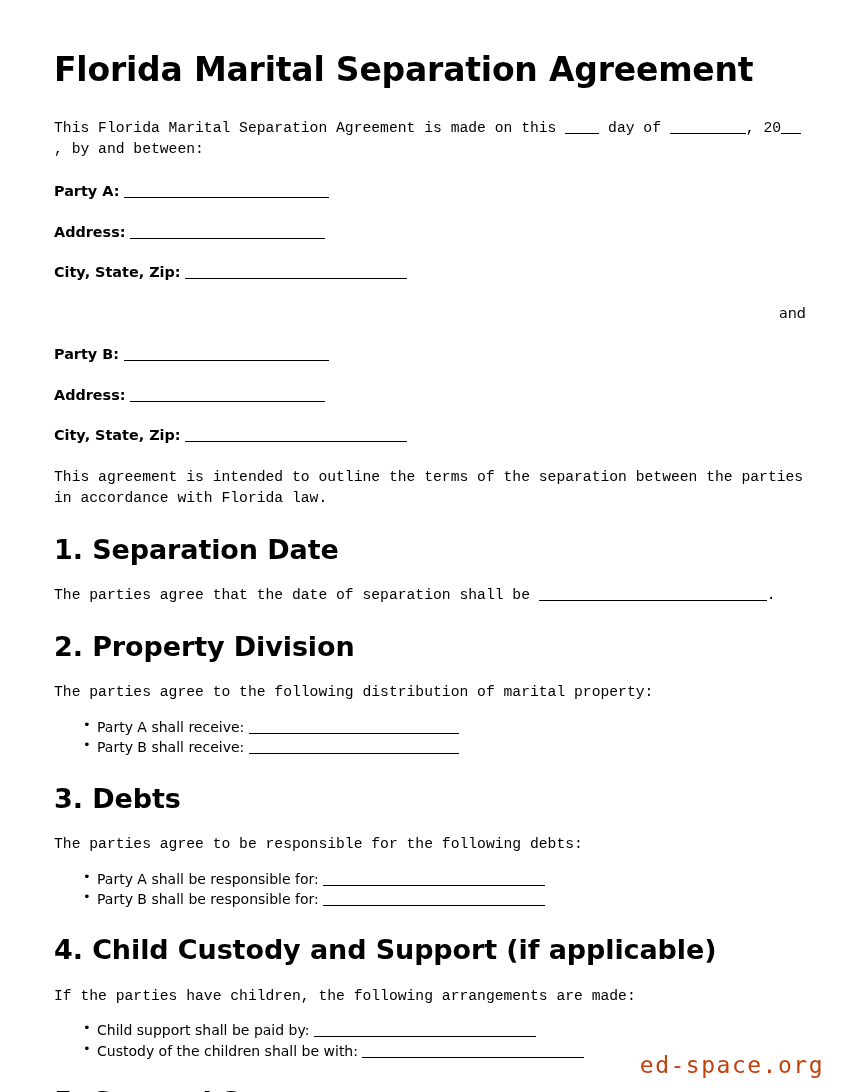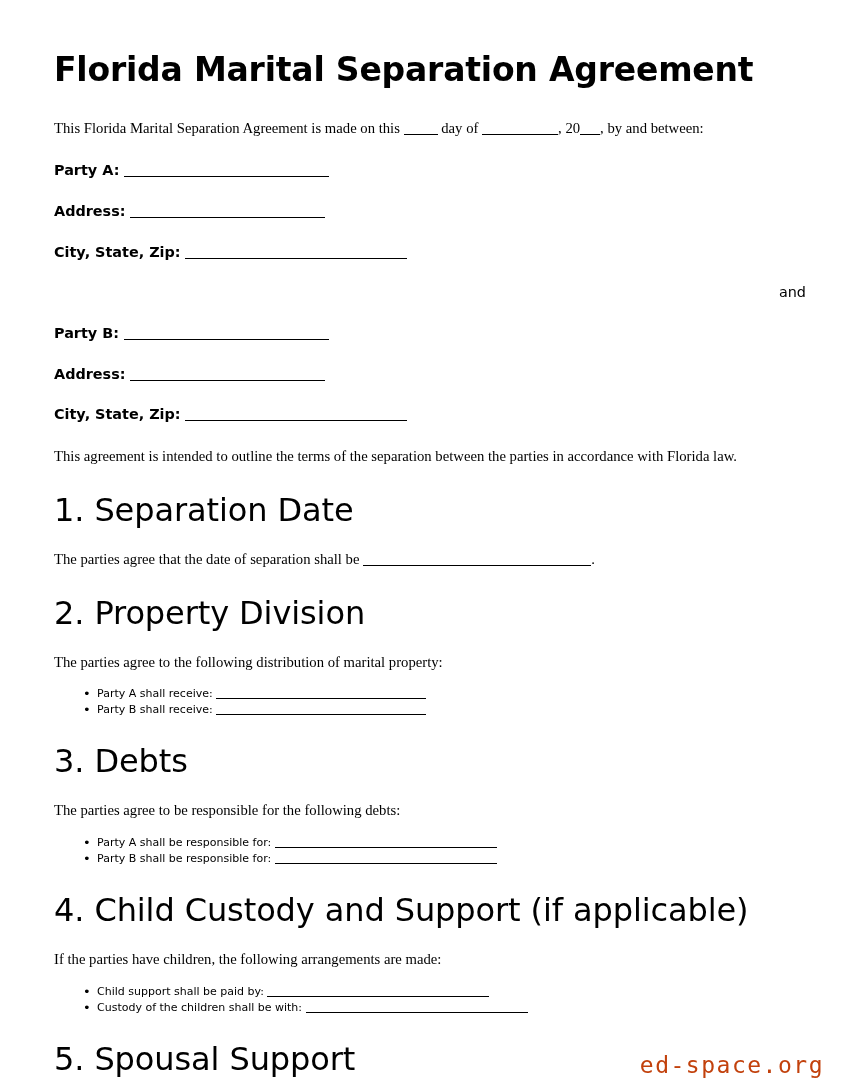--- a/index.html
+++ b/index.html
@@ -35,21 +35,21 @@
     font-weight: bold;
     letter-spacing: -0.2px;
     margin: 0 0 30px 0;
     line-height: 1.1;
     font-family: "DejaVu Sans", sans-serif;
   }
   p.para {
     font-size: 14.7px;
     line-height: 1.42;
     margin: 0 0 22px 0;
-    font-family: Liberation Serif, serif;
+    font-family: Liberation Mono, monospace;
   }
   p.para.tight {
     margin-bottom: 14px;
   }
   .field-line {
     font-size: 14.4px;
     line-height: 1.3;
     margin: 0 0 22px 0;
     font-family: "DejaVu Sans", sans-serif;
     white-space: nowrap;
@@ -64,34 +64,34 @@
     border-bottom: 1.6px solid #000;
     vertical-align: -2px;
   }
   .and-line {
     font-size: 14.4px;
     line-height: 1.3;
     margin: 0 0 22px 0;
     text-align: right;
   }
   h2.section {
-    font-size: 32px;
-    font-weight: normal;
+    font-size: 27px;
+    font-weight: bold;
     margin: 26px 0 20px 0;
     line-height: 1.12;
     letter-spacing: -0.1px;
     font-family: "DejaVu Sans", sans-serif;
   }
   ul.bullets {
     list-style: none;
     margin: 0 0 6px 0;
     padding: 0 0 0 0;
   }
   ul.bullets li.bullet {
-    font-size: 11px;
+    font-size: 14px;
     line-height: 1.45;
     padding-left: 43px;
     position: relative;
     white-space: nowrap;
   }
   ul.bullets li.bullet::before {
     content: "\2022";
     position: absolute;
     left: 29px;
     top: -1px;

